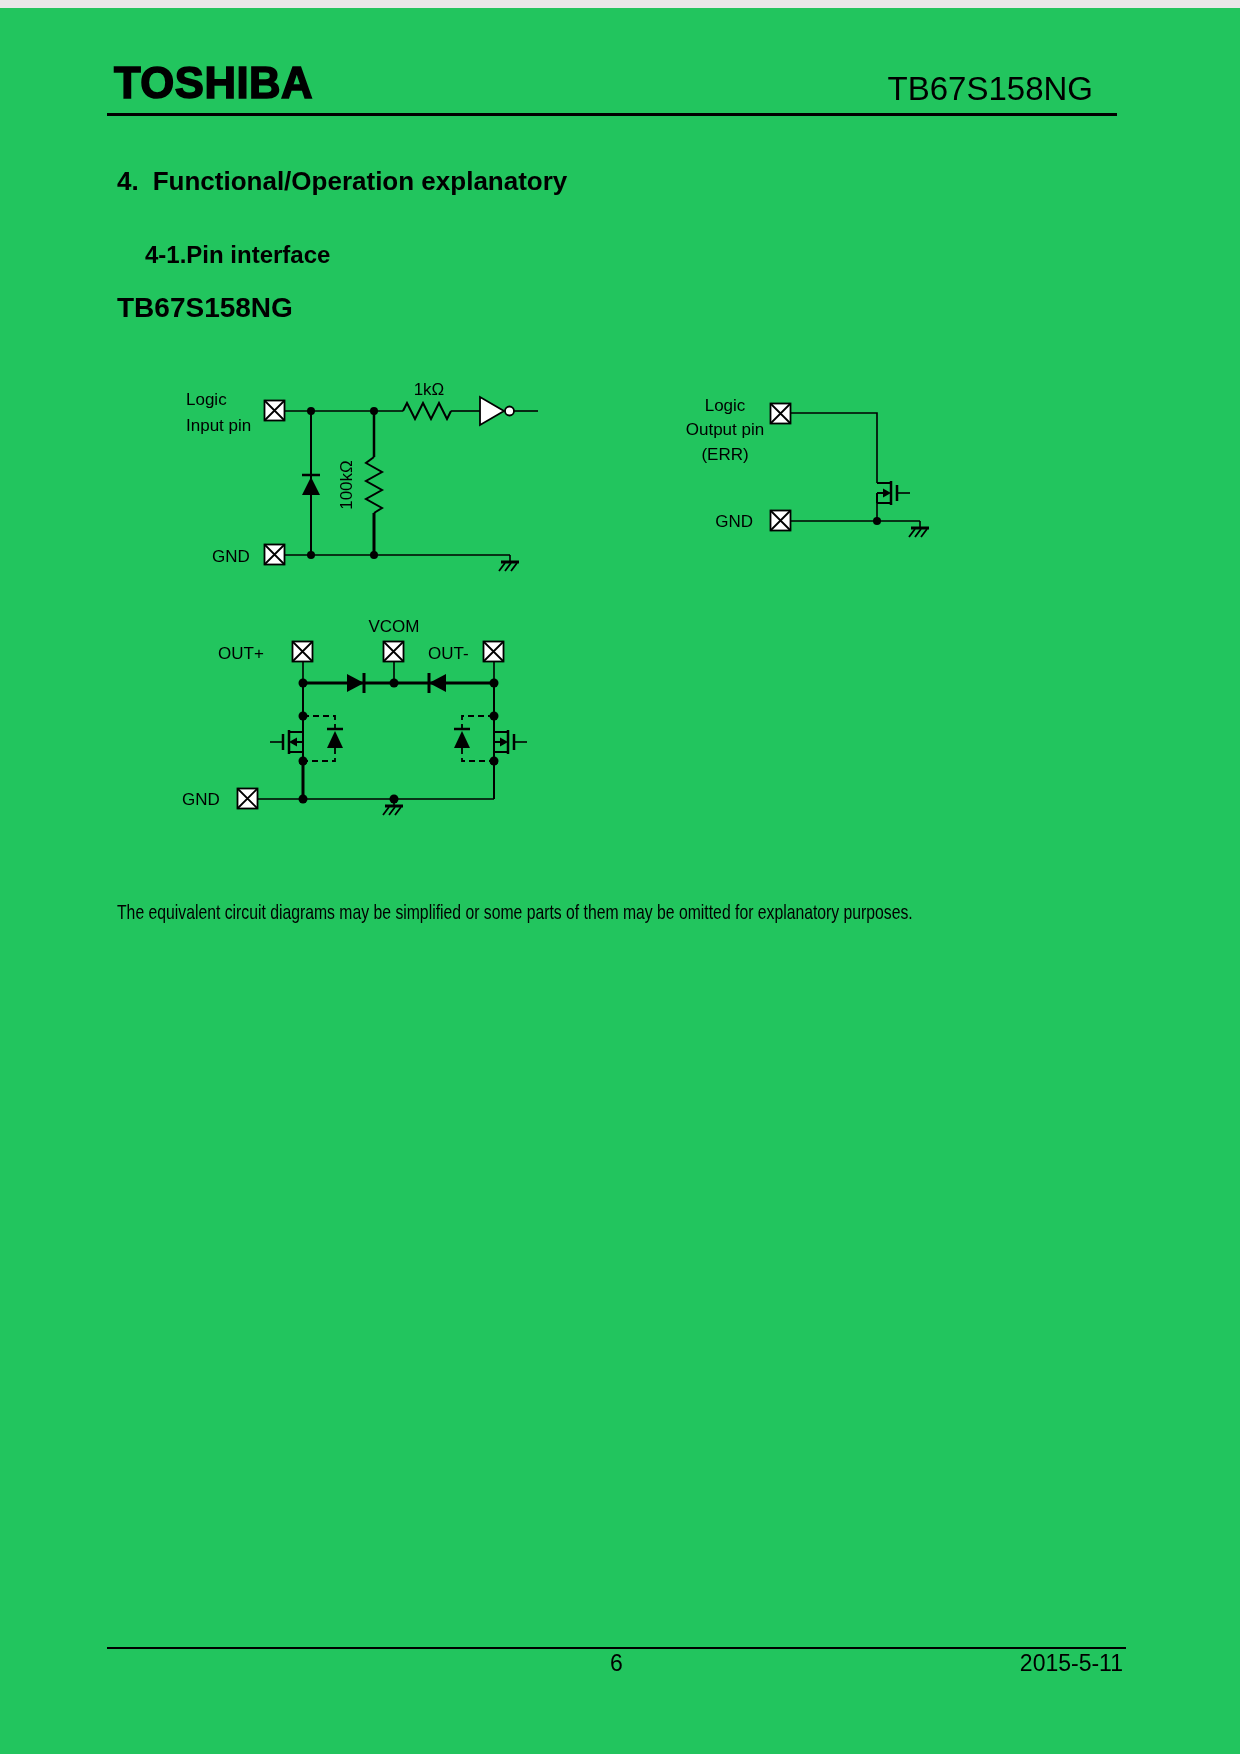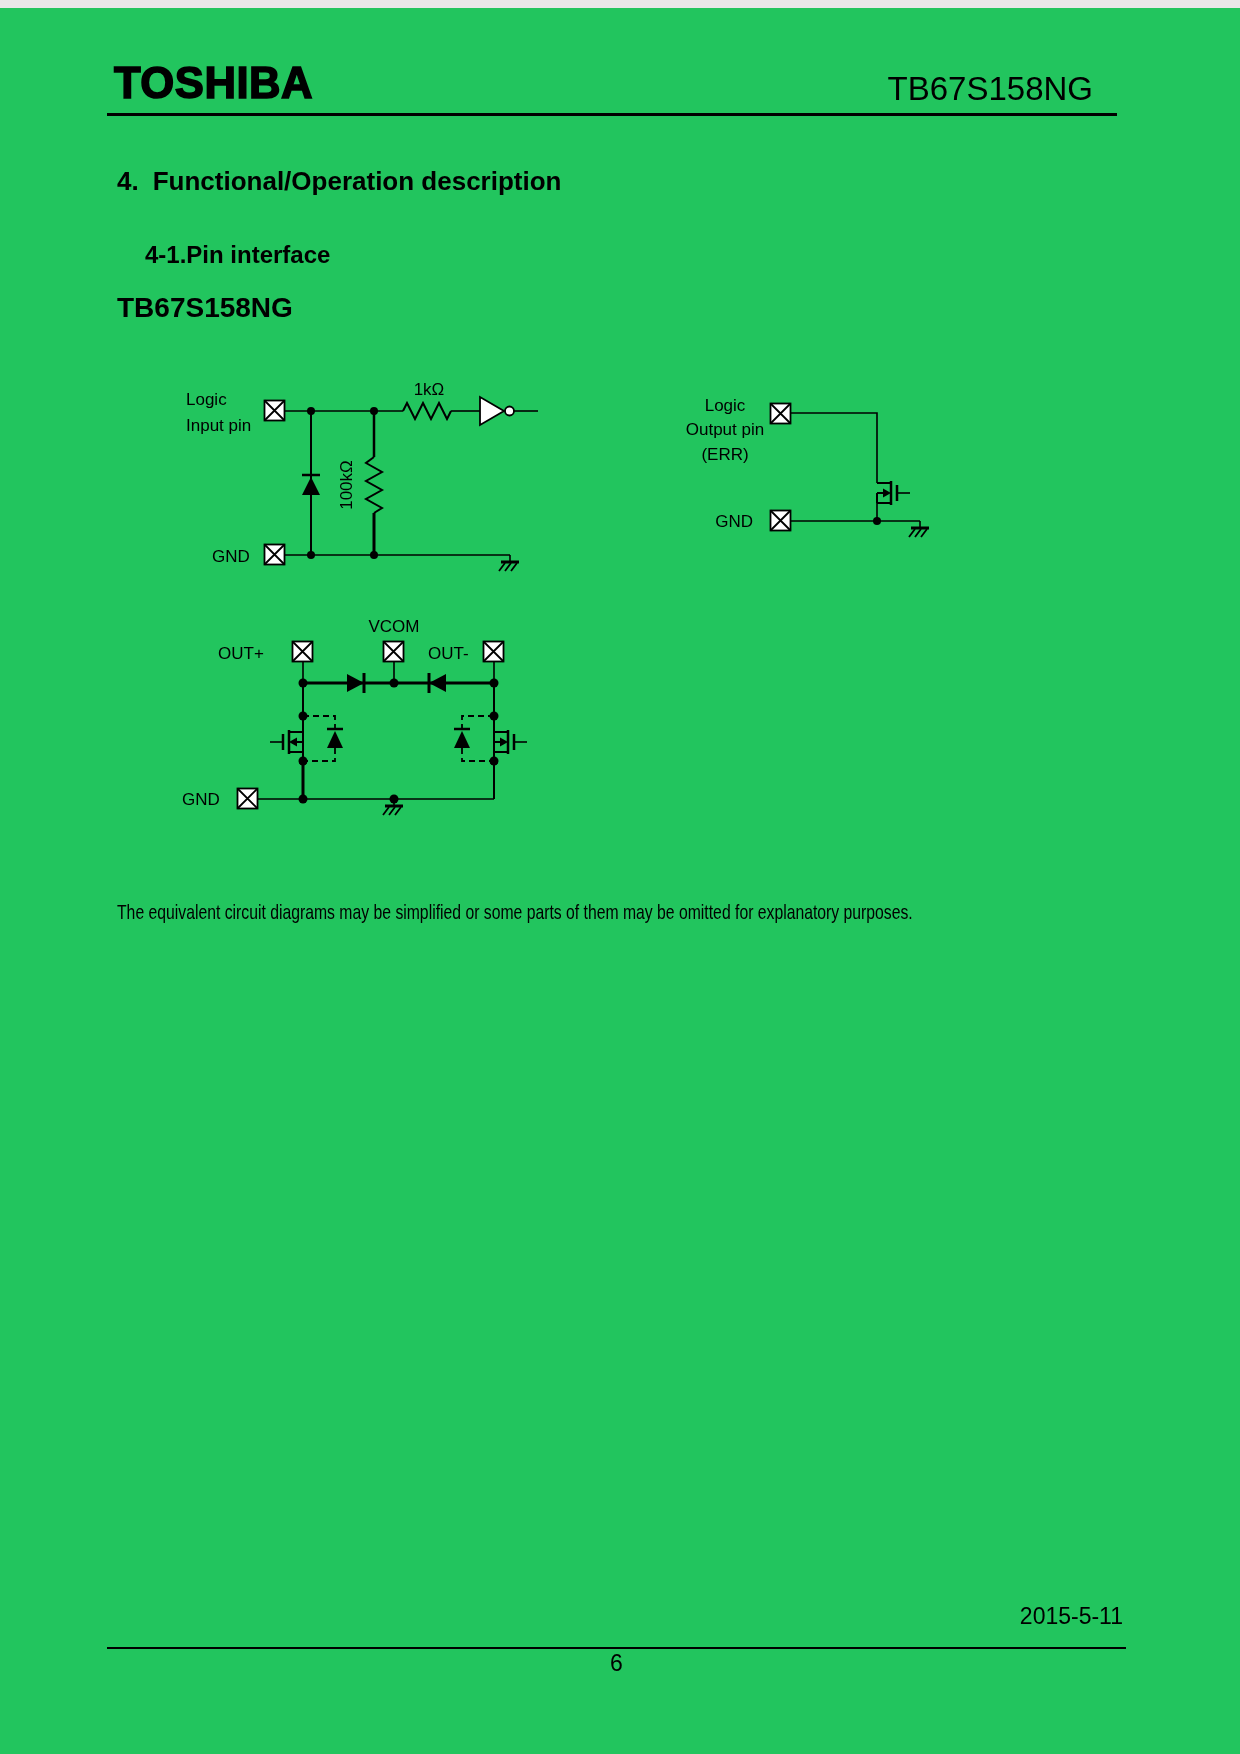--- a/index.html
+++ b/index.html
@@ -20,35 +20,35 @@
   .h1 .num{ margin-right:14px; }
   .h2{ left:145px; top:235px; font-size:24px; font-weight:bold; }
   .h3{ left:117px; top:286px; font-size:28px; font-weight:bold; }
   .circuits{ position:absolute; left:0; top:330px; }
   .note{
     left:117px; top:893px; font-size:21px; white-space:nowrap;
     transform:scaleX(0.75); transform-origin:left top;
   }
   .footer-rule{ left:107px; top:1639px; width:1019px; height:2px; }
   .page-num{ left:107px; top:1644px; width:1019px; text-align:center; font-size:23px; }
-  .date{ right:117px; top:1597px; font-size:23px; }
+  .date{ right:117px; top:1644px; font-size:23px; }
   svg text{ font-family:"Liberation Sans", sans-serif; font-size:17px; fill:#000; stroke:none; }
 </style>
 </head>
 <body>
 
 <div class="page">
 
   <div class="abs logo">TOSHIBA</div>
   <div class="abs part-number">TB67S158NG</div>
   <div class="rule header-rule"></div>
 
   <div class="abs h1">
     <span class="num">4.</span>
-    <span>Functional/Operation description</span>
+    <span>Functional/Operation explanatory</span>
   </div>
   <div class="abs h2">4-1.Pin interface</div>
   <div class="abs h3">TB67S158NG</div>
 
   <svg class="circuits" width="1240" height="500" viewBox="0 0 1240 500">
     <defs>
       <g id="pinbox" fill="#fff" stroke="#000" stroke-width="1.8">
         <rect x="0.5" y="0.5" width="20" height="20"></rect>
         <path d="M0.5 0.5 L20.5 20.5 M20.5 0.5 L0.5 20.5" fill="none"></path>
       </g>

